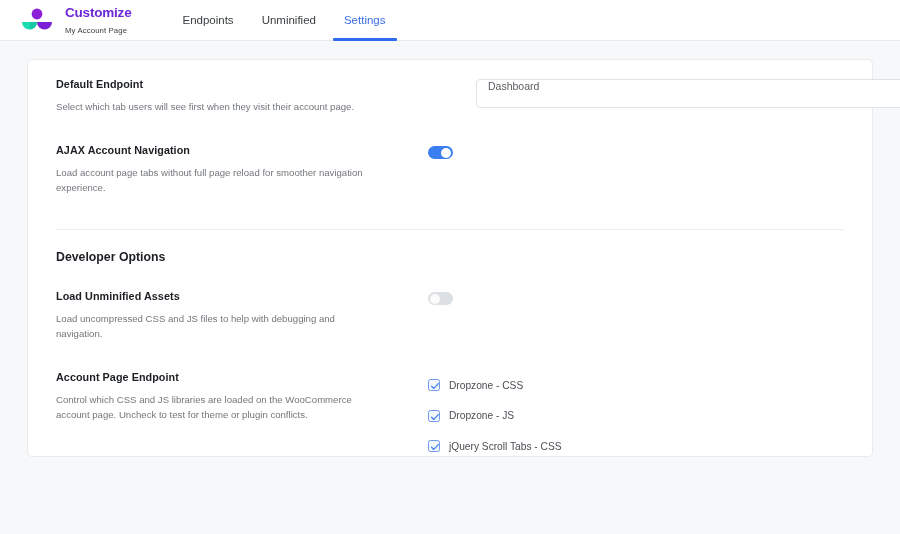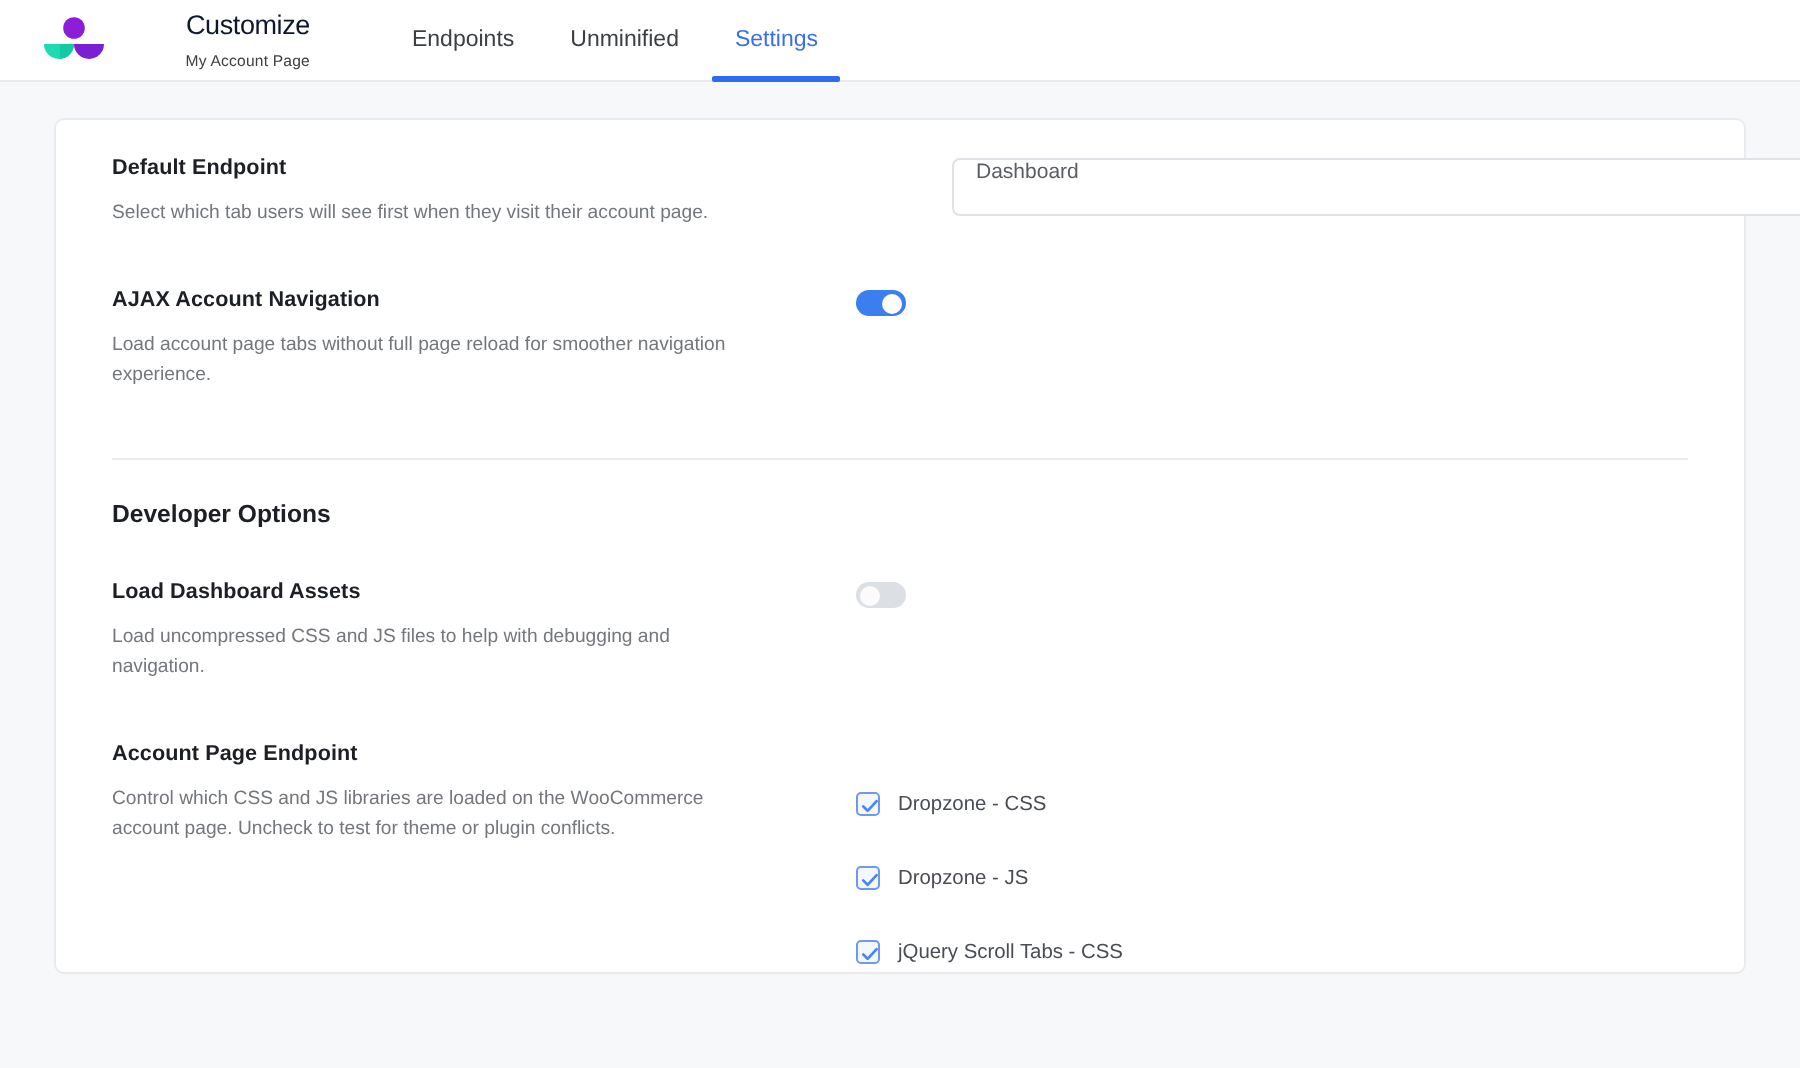--- a/index.html
+++ b/index.html
@@ -18,27 +18,26 @@
     border-bottom: 1px solid #e8eaed;
     display: flex;
     align-items: center;
     padding: 0 0 0 18px;
     position: relative;
   }
   .brand { display: flex; align-items: center; gap: 9px; }
   .brand-mark { width: 38px; height: 28px; position: relative; flex: none; }
   .brand-text { line-height: 1; padding-top: 1px; }
   .brand-title {
-    font-size: 13.5px; font-weight: normal; color: #0f172a;
-    letter-spacing: -0.2px; display: block; margin-left: 28px;
+    font-size: 13.5px; font-weight: bold; color: #6d28d9;
+    letter-spacing: -0.2px; display: block;
   }
   .brand-sub {
     font-size: 7.8px; color: #3c4043; display: block; margin-top: 8px;
     letter-spacing: 0.1px;
-    text-align: right;
   }
 
   .tabs { display: flex; align-items: center; margin-left: 37px; height: 41px; }
   .tab {
     font-size: 11.5px; color: #3c4043; padding: 0 14px;
     height: 41px; display: flex; align-items: center;
     cursor: pointer; position: relative;
   }
   .tab.active { color: #3b6fe8; }
   .tab.active::after {
@@ -99,21 +98,21 @@
   .divider { height: 1px; background: #ebedef; margin: 20px 0 0 0; }
   .section-head {
     font-size: 12.3px; font-weight: bold; color: #1c1f24;
     padding: 20px 0 10px 0;
   }
 
   
   .checks { padding-top: 3px; }
   .check-item {
     display: flex; align-items: center; gap: 9px;
-    height: 20px; margin-bottom: 10.5px; cursor: pointer; margin-top: 17px;
+    height: 20px; margin-bottom: 10.5px; cursor: pointer;
   }
   .check-item:last-child { margin-bottom: 0; }
   .cbox {
     width: 12px; height: 12px; flex: none;
     border: 1px solid #6f98ee; border-radius: 2.5px;
     background: #f3f7fe; position: relative;
   }
   .cbox svg { position: absolute; top: 1px; left: 1px; display: block; }
   .check-label { font-size: 10.2px; color: #4a4e54; }
 </style>
@@ -183,21 +182,21 @@
         </div>
       </div>
     </div>
 
     <div class="divider"></div>
 
     <div class="section-head">Developer Options</div>
 
     <div class="row row-toggle">
       <div class="left">
-        <div class="row-title">Load Dashboard Assets</div>
+        <div class="row-title">Load Unminified Assets</div>
         <div class="row-desc">Load uncompressed CSS and JS files to help with debugging and navigation.</div>
       </div>
       <div class="right">
         <div class="toggle off">
           <div class="knob"></div>
         </div>
       </div>
     </div>
 
     <div class="row row-toggle">

